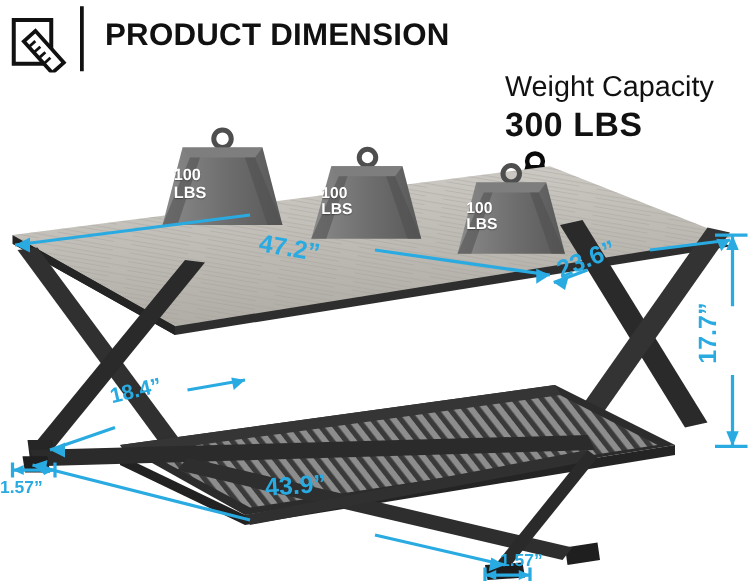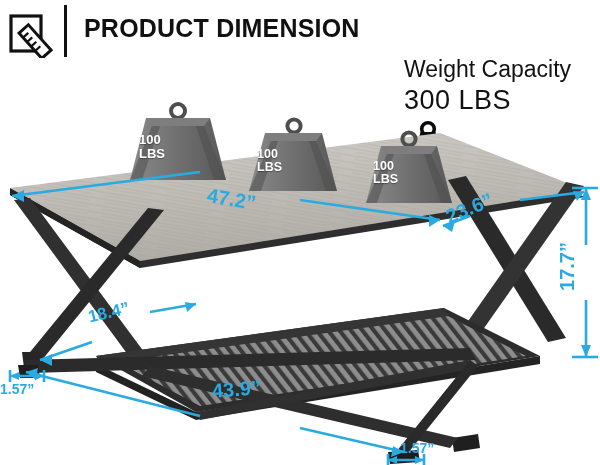--- a/index.html
+++ b/index.html
@@ -17,21 +17,21 @@
   .ruler-icon{width:52px;height:50px;display:block;}
   .hdr-divider{position:absolute;left:64px;top:5px;width:3px;height:52px;background:#111;}
   .hdr-title{
     position:absolute;left:84px;top:14px;
     font-size:25px;font-weight:700;letter-spacing:.2px;color:#111;
     white-space:nowrap;
   }
 
   .cap-wrap{position:absolute;right:6px;top:16px;width:190px;text-align:left;margin-top:41px;}
   .cap-title{font-size:23px;font-weight:400;color:#111;line-height:1.05;}
-  .cap-value{font-size:27px;font-weight:400;color:#111;letter-spacing:.5px;margin-top:4px;}
+  .cap-value{font-size:27px;font-weight:700;color:#111;letter-spacing:.5px;margin-top:4px;}
   .cap-icon{margin-top:4px;}
 
   
   #art{position:absolute;left:0;top:60px;width:600px;height:405px;}
 
   
   .dim{
     position:absolute;color:#29abe2;font-weight:700;
     white-space:nowrap;
     font-family:"Liberation Sans", sans-serif;

